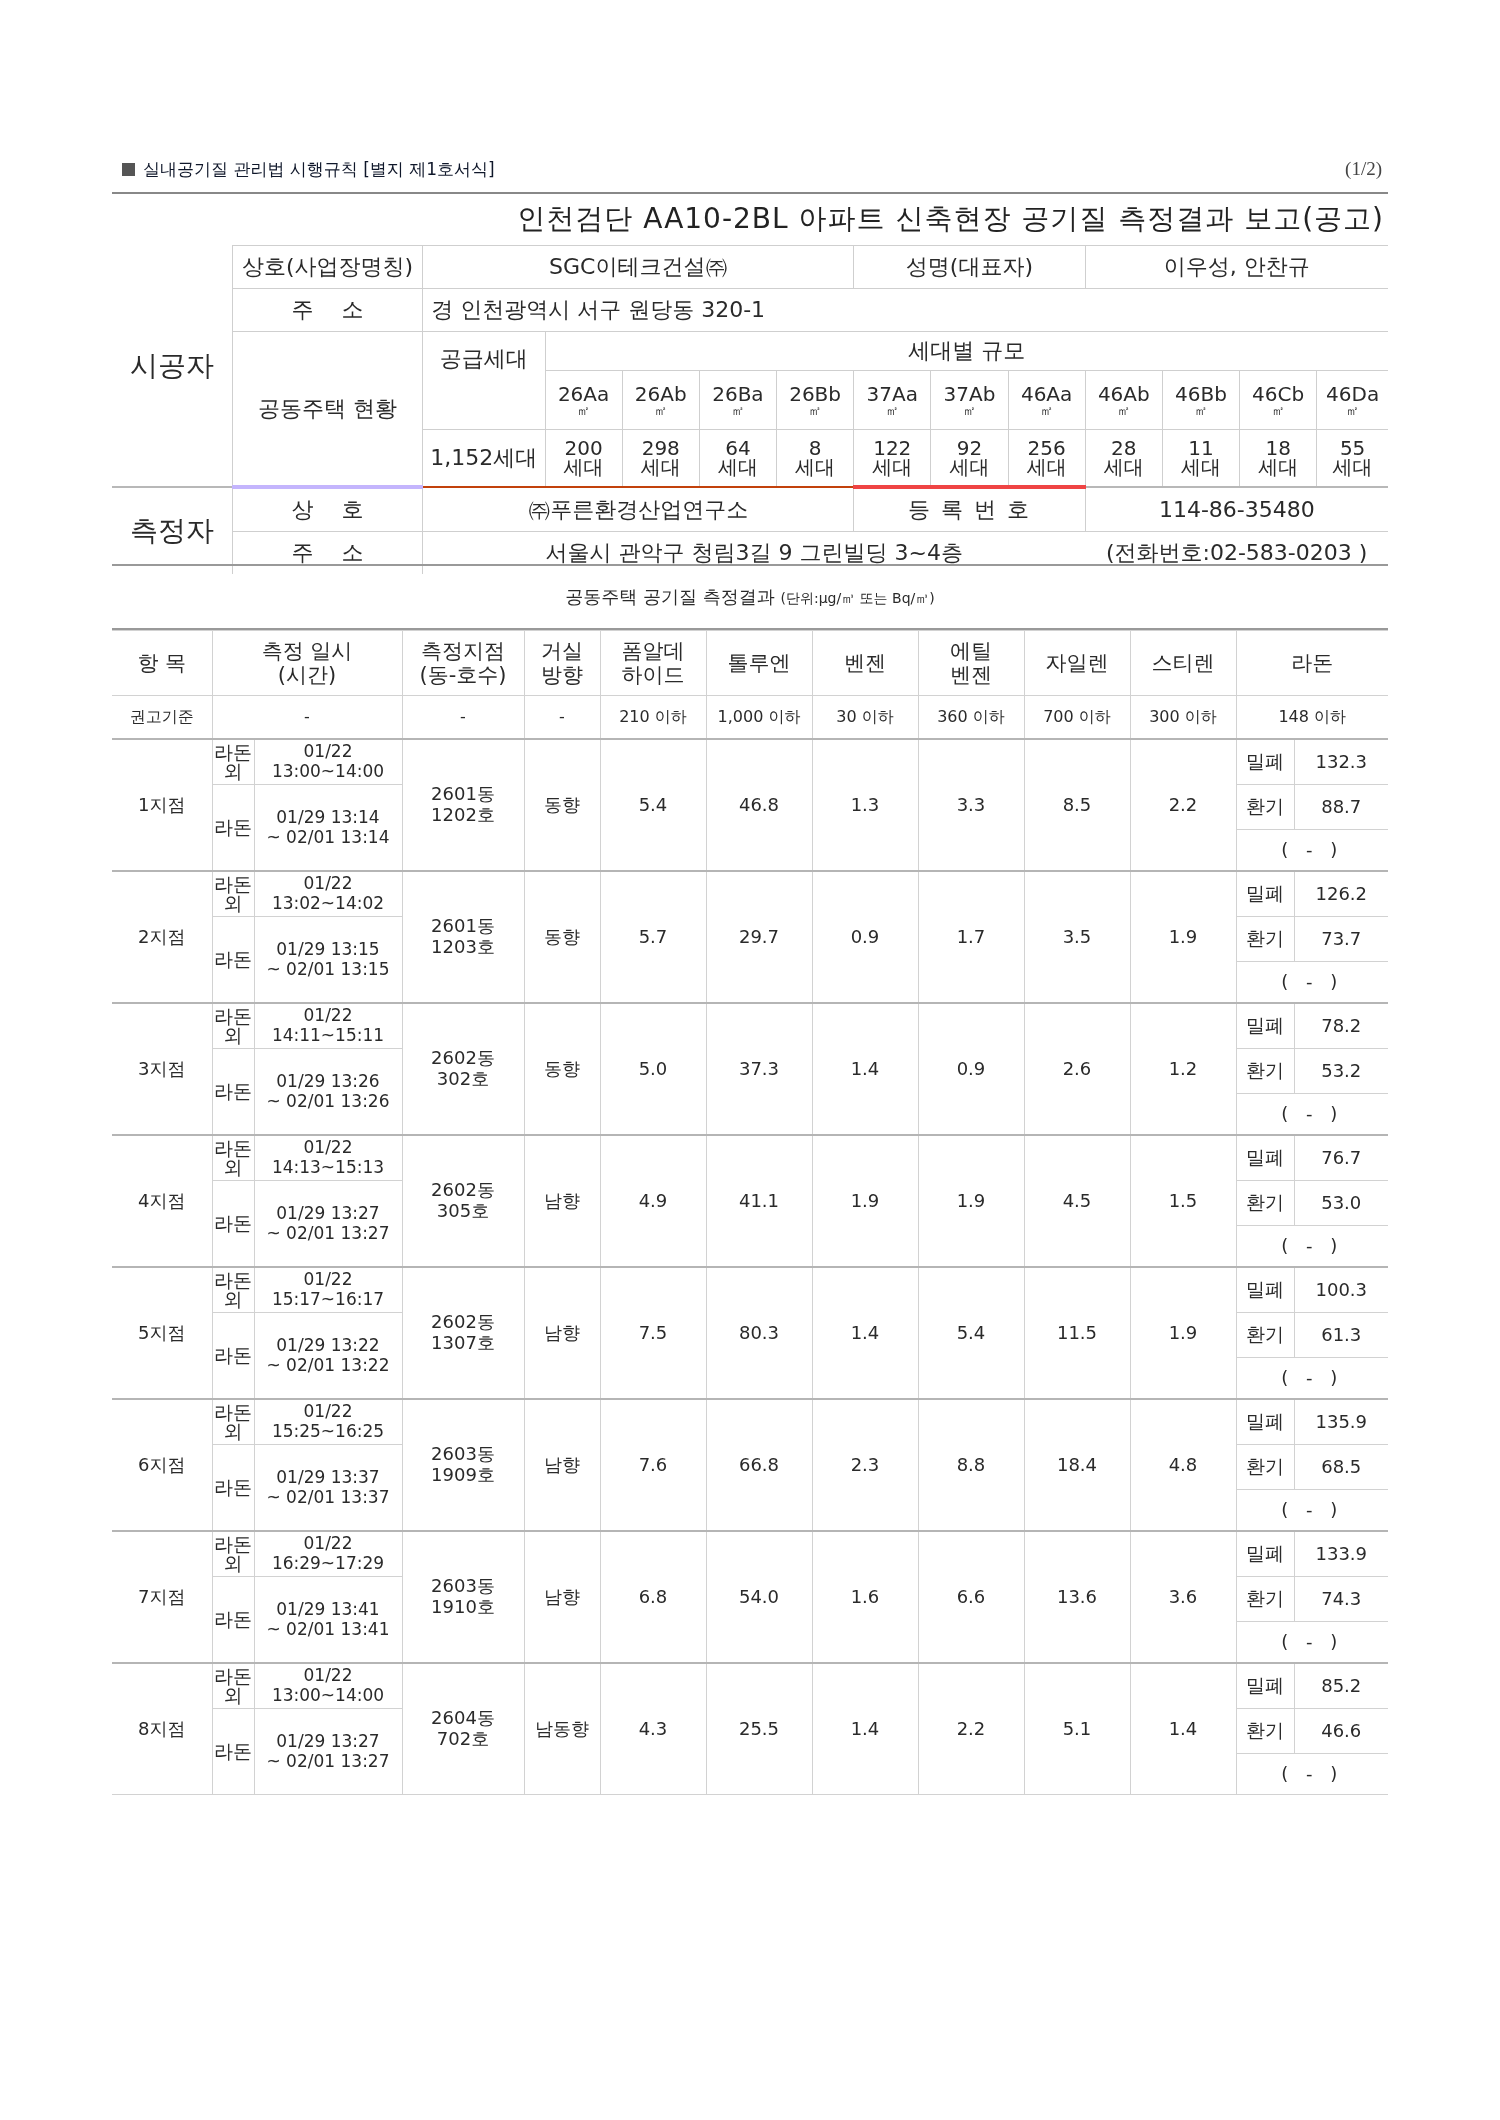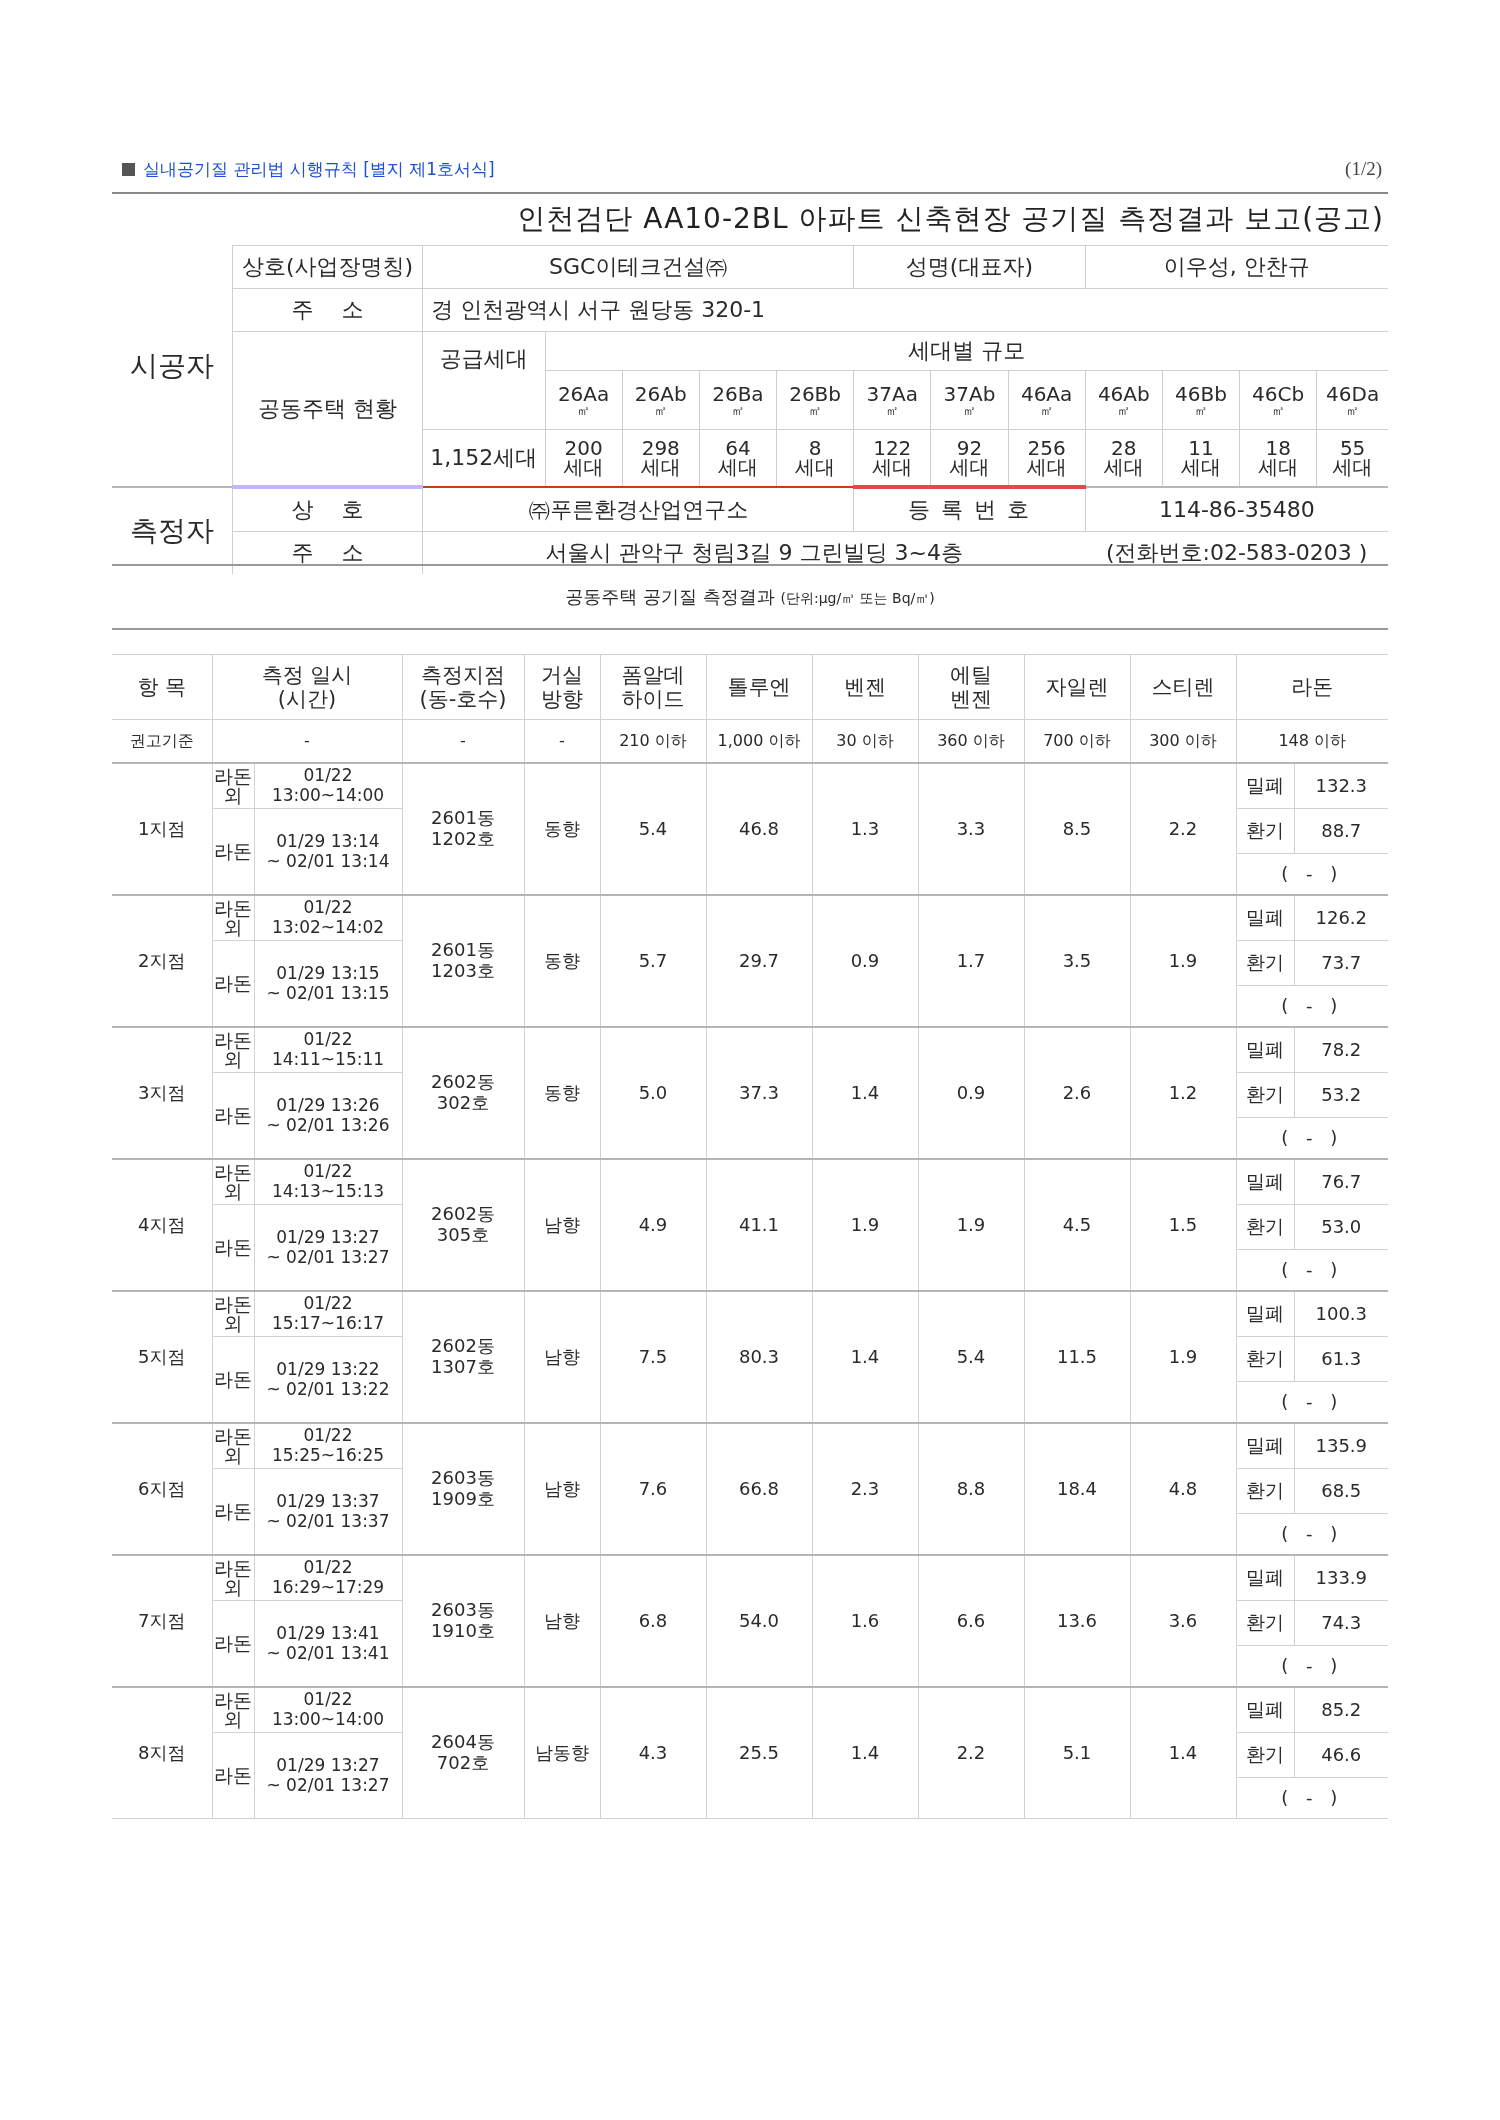--- a/index.html
+++ b/index.html
@@ -2,41 +2,41 @@
 <html><head>
 <meta charset="utf-8">
 <style>
   html, body { margin: 0; padding: 0; }
   body {
     width: 1500px; height: 2120px; background: #ffffff; position: relative;
     font-family: "DejaVu Sans", "Liberation Sans", sans-serif; color: #2a2a2a;
     overflow: hidden;
   }
   .abs { position: absolute; }
-  .form-label { left: 122px; top: 158px; font-size: 17px; color: #1d4ed8; display: flex; align-items: center; gap: 8px; }
+  .form-label { left: 122px; top: 158px; font-size: 17px; color: #0f172a; display: flex; align-items: center; gap: 8px; }
   .sq { width: 13px; height: 13px; background: #555; display: inline-block; }
   .page-num { right: 118px; top: 158px; font-size: 19px; font-family: "Liberation Serif", serif; color: #444; }
   .top-rule { left: 112px; top: 192px; width: 1276px; height: 2px; background: #888; }
   .title { left: 108px; width: 1276px; top: 200px; text-align: right; font-size: 28px; font-weight: normal; letter-spacing: 1px; color: #222; }
 
   table { border-collapse: collapse; table-layout: fixed; }
   td { border: 1px solid #cfcfcf; text-align: center; vertical-align: middle; padding: 0; line-height: 1.15; }
   .info { position: absolute; left: 112px; top: 245px; width: 1276px; font-size: 22px; }
   .info td { height: 42px; }
   .info .noleft { border-left: none; }
   .info .sec { border-left: none; font-size: 28px; }
   .sz { font-size: 20px; line-height: 1.0; }
   .sz small { font-size: 13px; display: block; }
   .cnt { font-size: 20px; line-height: 0.95; margin-left: 28px; }
   .info-bottom { position: absolute; left: 112px; top: 564px; width: 1276px; height: 2px; background: #999; }
 
   .subtitle { left: 112px; width: 1276px; top: 585px; text-align: center; font-size: 18px; }
   .subtitle .unit { font-size: 14px; }
   .res-top { position: absolute; left: 112px; top: 628px; width: 1276px; height: 2px; background: #999; }
-  .res { position: absolute; left: 112px; top: 630px; width: 1276px; font-size: 19px; margin-top: 24px; }
+  .res { position: absolute; left: 112px; top: 630px; width: 1276px; font-size: 19px; }
   .res td { border-color: #d2d2d2; }
   .res .hdr td { height: 64px; font-size: 21px; }
   .res .std td { height: 42px; font-size: 16px; }
   .res .v { font-size: 18px; }
   .res .typ { font-size: 19px; line-height: 1.0; }
   .res .dt { font-size: 17px; line-height: 1.15; }
   .res .rl { font-size: 19px; }
   .res .rv { font-size: 18px; }
   .res .paren { font-size: 18px; letter-spacing: 6px; }
   .res tr.ptop td.grp { border-top: 2px solid #b5b5b5; }

